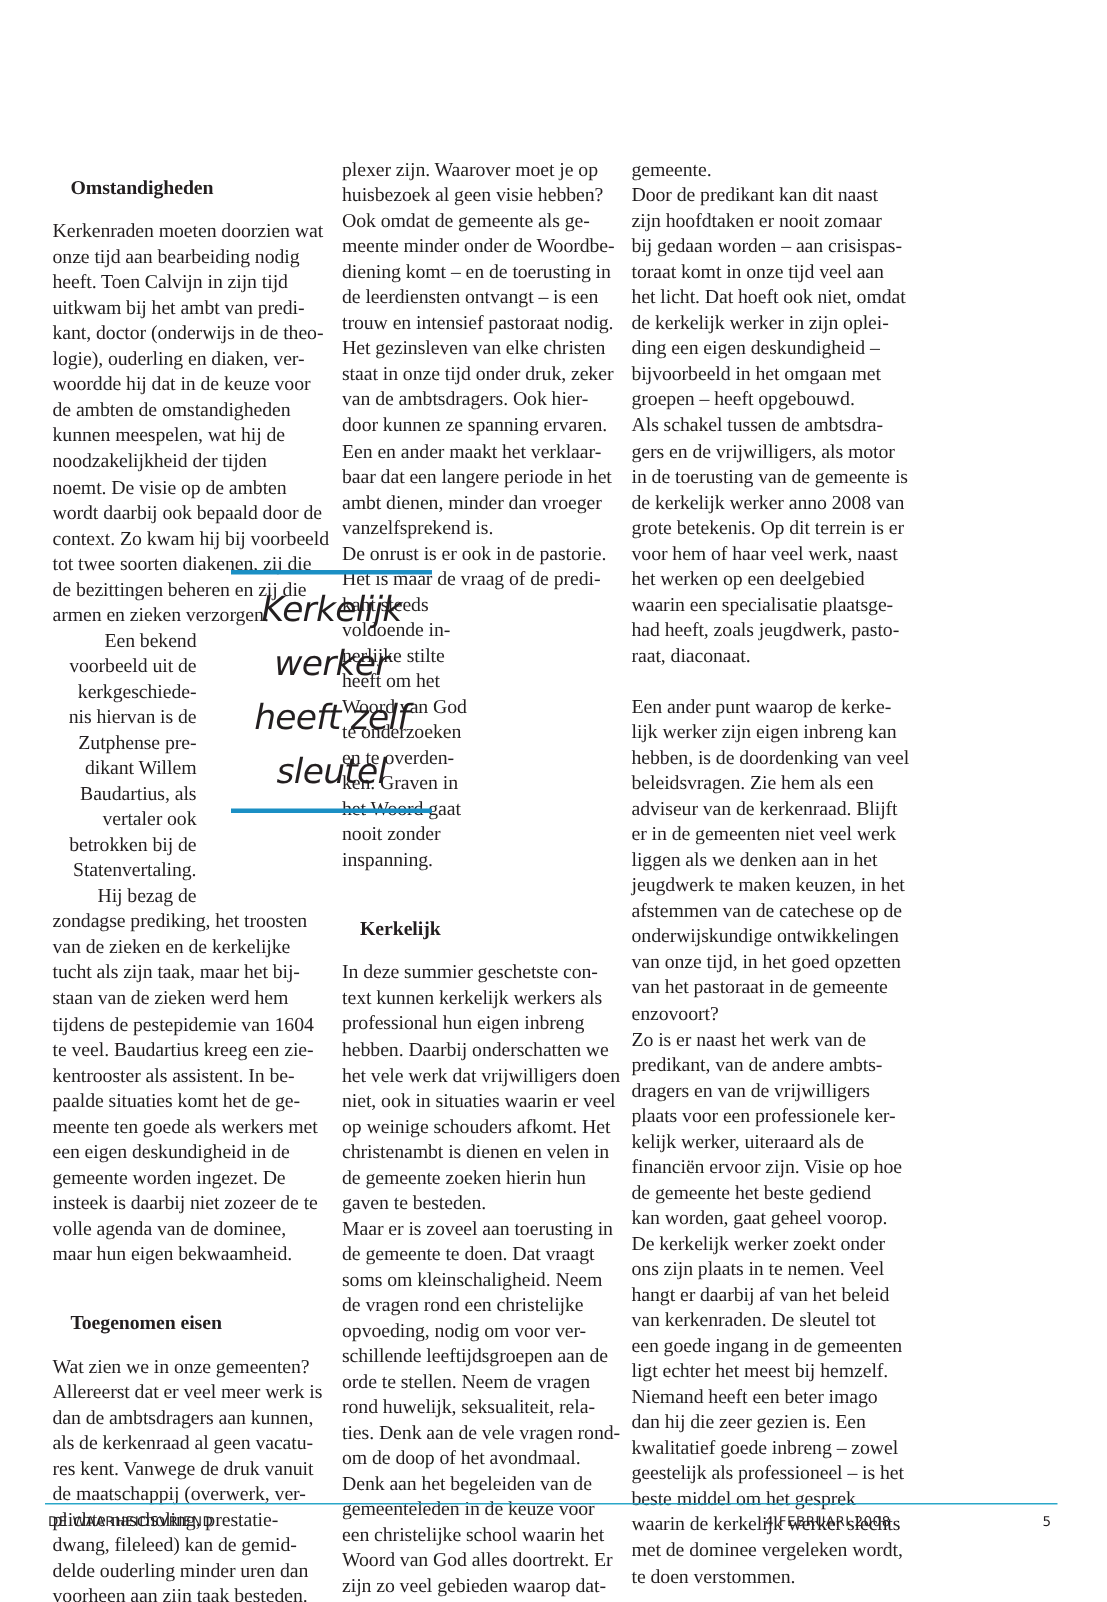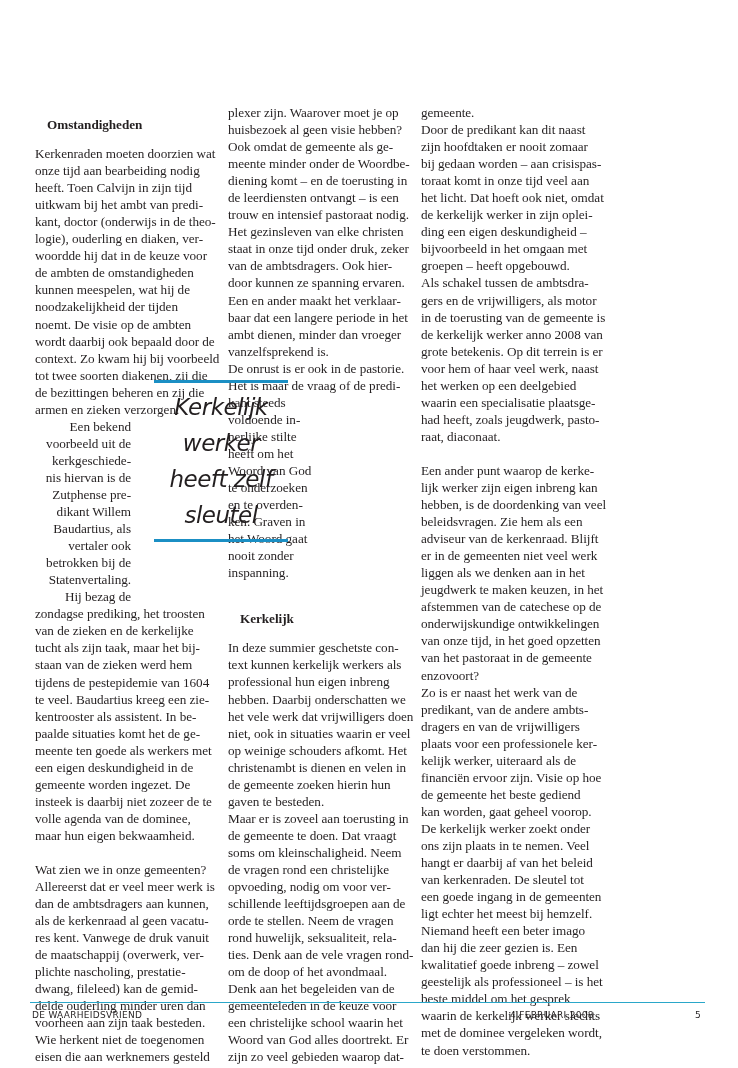--- a/index.html
+++ b/index.html
@@ -66,20 +66,21 @@
 te veel. Baudartius kreeg een zie-
 kentrooster als assistent. In be-
 paalde situaties komt het de ge-
 meente ten goede als werkers met
 een eigen deskundigheid in de
 gemeente worden ingezet. De
 insteek is daarbij niet zozeer de te
 volle agenda van de dominee,
 maar hun eigen bekwaamheid.</p>
   <div class="gap"></div>
+  <p class="hd">Toegenomen eisen</p>
   <p>Wat zien we in onze gemeenten?
 Allereerst dat er veel meer werk is
 dan de ambtsdragers aan kunnen,
 als de kerkenraad al geen vacatu-
 res kent. Vanwege de druk vanuit
 de maatschappij (overwerk, ver-
 plichte nascholing, prestatie-
 dwang, fileleed) kan de gemid-
 delde ouderling minder uren dan
 voorheen aan zijn taak besteden.

